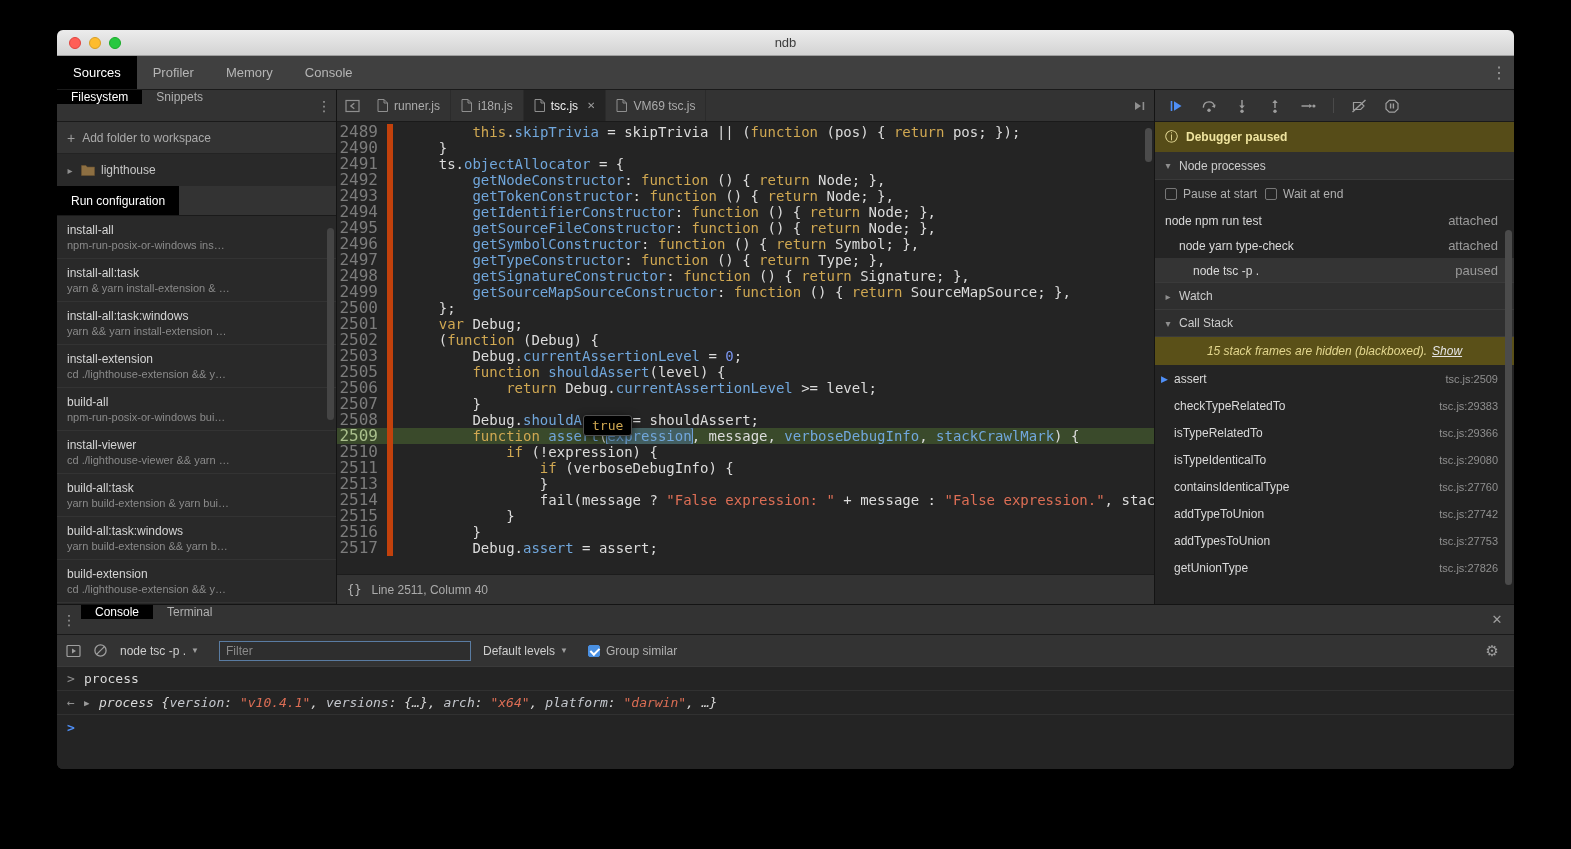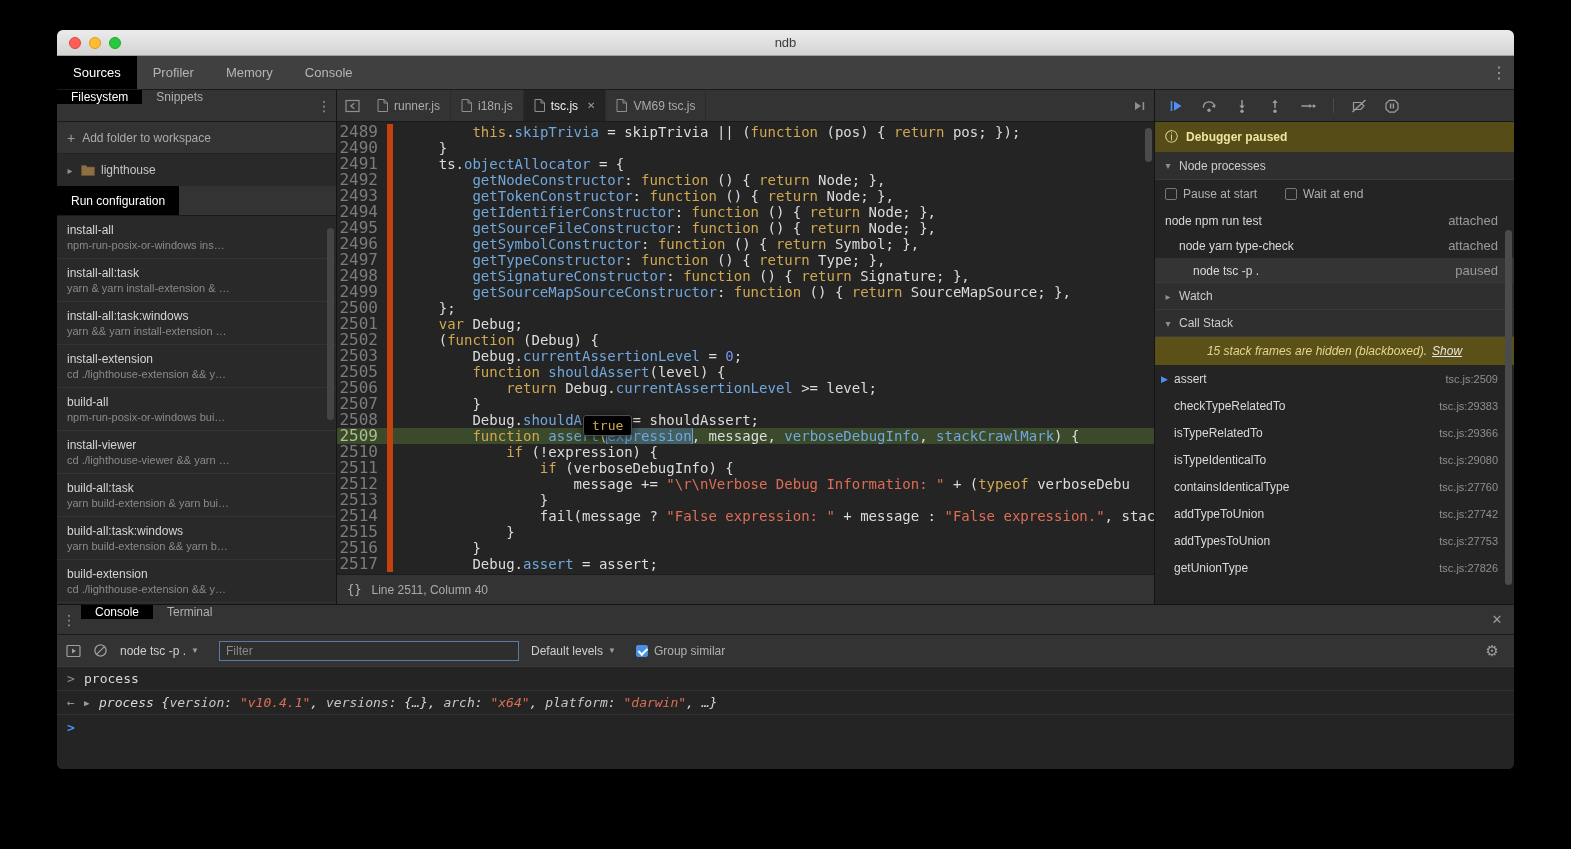--- a/index.html
+++ b/index.html
@@ -70,21 +70,21 @@
 .pos{font-size:12px;color:#ababab}
 
 .debug{width:360px;flex:none;border-left:1px solid #141414;background:#242424;display:flex;flex-direction:column;position:relative;overflow:hidden}
 .dbg-toolbar{height:32px;background:#333;border-bottom:1px solid #1a1a1a;display:flex;align-items:center;gap:17px;padding:0 13px;flex:none}
 .dbtn{display:flex;align-items:center;justify-content:center}
 .vsep{width:1px;height:15px;background:#4a4a4a}
 .paused-banner{height:30px;background:#564c18;display:flex;align-items:center;gap:8px;padding:0 10px;font-size:12px;color:#efe49f;font-weight:bold;flex:none}
 .info-ic{font-size:13px;font-weight:normal}
 .sec-header{height:28px;display:flex;align-items:center;gap:6px;padding:0 8px;font-size:12px;color:#cccccc;background:#2f2f2f;border-bottom:1px solid #3a3a3a;flex:none}
 .sec-header.bt{border-top:1px solid #3a3a3a;margin-top:-1px}
-.chk-row{height:28px;display:flex;align-items:center;gap:28px;padding:0 10px;flex:none}
+.chk-row{height:28px;display:flex;align-items:center;gap:8px;padding:0 10px;flex:none}
 .chk{display:flex;align-items:center;gap:6px;font-size:12px;color:#b0b0b0}
 .cb{width:12px;height:12px;border:1px solid #777;border-radius:2px;position:relative;flex:none}
 .cb.checked{background:#4a90e2;border-color:#4a90e2}
 .cb.checked::after{content:"";position:absolute;left:3.5px;top:.5px;width:3.5px;height:7px;border:solid #fff;border-width:0 2px 2px 0;transform:rotate(45deg)}
 .proc-list{flex:none}
 .proc-row{height:25px;display:flex;align-items:center;font-size:12px;color:#d9d9d9;padding-right:16px}
 .proc-row.selected{background:#343434}
 .proc-name{flex:1;white-space:nowrap;overflow:hidden}
 .proc-status{font-size:13px;color:#9a9a9a}
 .blackbox{height:28px;background:#5a5018;display:flex;align-items:center;justify-content:center;gap:5px;font-size:12px;font-style:italic;color:#e3d78f;flex:none}
@@ -95,21 +95,21 @@
 .fname{flex:1;color:#d9d9d9;white-space:nowrap;overflow:hidden}
 .floc{font-size:11px;color:#8f8f8f}
 
 .drawer{height:165px;flex:none;display:flex;flex-direction:column;border-top:1px solid #141414;background:#242424}
 .drawer-tabs{height:30px;background:#333;display:flex;align-items:stretch;border-bottom:1px solid #1a1a1a;flex:none}
 .xclose{width:34px;display:flex;align-items:center;justify-content:center;color:#9e9e9e;font-size:13px}
 .console-toolbar{height:32px;background:#333;border-bottom:1px solid #3a3a3a;display:flex;align-items:center;gap:12px;padding:0 9px;flex:none}
 .tb-icon{display:flex;align-items:center}
 .selector{display:flex;align-items:center;gap:5px;font-size:12px;color:#cfcfcf;margin-right:8px}
 .dd{font-size:8px;color:#9e9e9e}
-.filter{width:300px;height:20px;background:#2e2e2e;border:1px solid #5a7ca2;color:#d9d9d9;font-size:12px;padding:0 6px;outline:none;font-family:"Liberation Sans",sans-serif}
+.filter{width:252px;height:20px;background:#2e2e2e;border:1px solid #5a7ca2;color:#d9d9d9;font-size:12px;padding:0 6px;outline:none;font-family:"Liberation Sans",sans-serif}
 .filter::placeholder{color:#8a8a8a}
 .gear{font-size:15px;color:#9e9e9e;width:26px;text-align:center}
 .console-output{flex:1;overflow:hidden;font-family:"DejaVu Sans Mono",monospace;font-size:13px}
 .crow{min-height:24px;display:flex;align-items:center;border-bottom:1px solid #313131;padding:0 10px;color:#d9d9d9}
 .crow.prompt{border-bottom:none}
 .cmark{width:17px;color:#8e8e8e;flex:none}
 .cmark.blue{color:#4f8ff7;font-weight:bold}
 .ctri{width:15px;color:#9a9a9a;font-size:9px;flex:none}
 .cpreview.italic{font-style:italic}
 .cp-str{color:#dd6e55}
@@ -279,21 +279,20 @@
               <div class="code-row"><span class="gut">2501</span><span class="code-text"><span>    </span><span class="tok-kw">var</span><span> Debug;</span></span></div>
               <div class="code-row"><span class="gut">2502</span><span class="code-text"><span>    (</span><span class="tok-kw">function</span><span> (Debug) {</span></span></div>
               <div class="code-row"><span class="gut">2503</span><span class="code-text"><span>        Debug.</span><span class="tok-pr">currentAssertionLevel</span><span> = </span><span class="tok-nu">0</span><span>;</span></span></div>
               <div class="code-row"><span class="gut">2505</span><span class="code-text"><span>        </span><span class="tok-kw">function</span><span> </span><span class="tok-pr">shouldAssert</span><span>(level) {</span></span></div>
               <div class="code-row"><span class="gut">2506</span><span class="code-text"><span>            </span><span class="tok-kw">return</span><span> Debug.</span><span class="tok-pr">currentAssertionLevel</span><span> &gt;= level;</span></span></div>
               <div class="code-row"><span class="gut">2507</span><span class="code-text"><span>        }</span></span></div>
               <div class="code-row"><span class="gut">2508</span><span class="code-text"><span>        Debug.</span><span class="tok-pr">shouldAssert</span><span> = shouldAssert;</span></span></div>
               <div class="code-row current"><span class="gut">2509</span><span class="code-text"><span>        </span><span class="tok-kw">function</span><span> </span><span class="tok-pr">assert</span><span>(</span><span class="tok-pr boxed">expression</span><span>, message, </span><span class="tok-pr">verboseDebugInfo</span><span>, </span><span class="tok-pr">stackCrawlMark</span><span>) {</span></span></div>
               <div class="code-row"><span class="gut">2510</span><span class="code-text"><span>            </span><span class="tok-kw">if</span><span> (!expression) {</span></span></div>
               <div class="code-row"><span class="gut">2511</span><span class="code-text"><span>                </span><span class="tok-kw">if</span><span> (verboseDebugInfo) {</span></span></div>
-              <div class="code-row"><span class="gut">2512</span><span class="code-text"><span>                    message += </span><span class="tok-st">"\r\nVerbose Debug Information: "</span><span> + (</span><span class="tok-kw">typeof</span><span> verboseDebu</span></span></div>
               <div class="code-row"><span class="gut">2513</span><span class="code-text"><span>                }</span></span></div>
               <div class="code-row"><span class="gut">2514</span><span class="code-text"><span>                fail(message ? </span><span class="tok-st">"False expression: "</span><span> + message : </span><span class="tok-st">"False expression."</span><span>, stackCrawlMark || assert);</span></span></div>
               <div class="code-row"><span class="gut">2515</span><span class="code-text"><span>            }</span></span></div>
               <div class="code-row"><span class="gut">2516</span><span class="code-text"><span>        }</span></span></div>
               <div class="code-row"><span class="gut">2517</span><span class="code-text"><span>        Debug.</span><span class="tok-pr">assert</span><span> = assert;</span></span></div>
             </div>
           <div class="tooltip">true</div>
           <div class="sb thumb-editor"></div>
         </div>
         <div class="status-bar">

